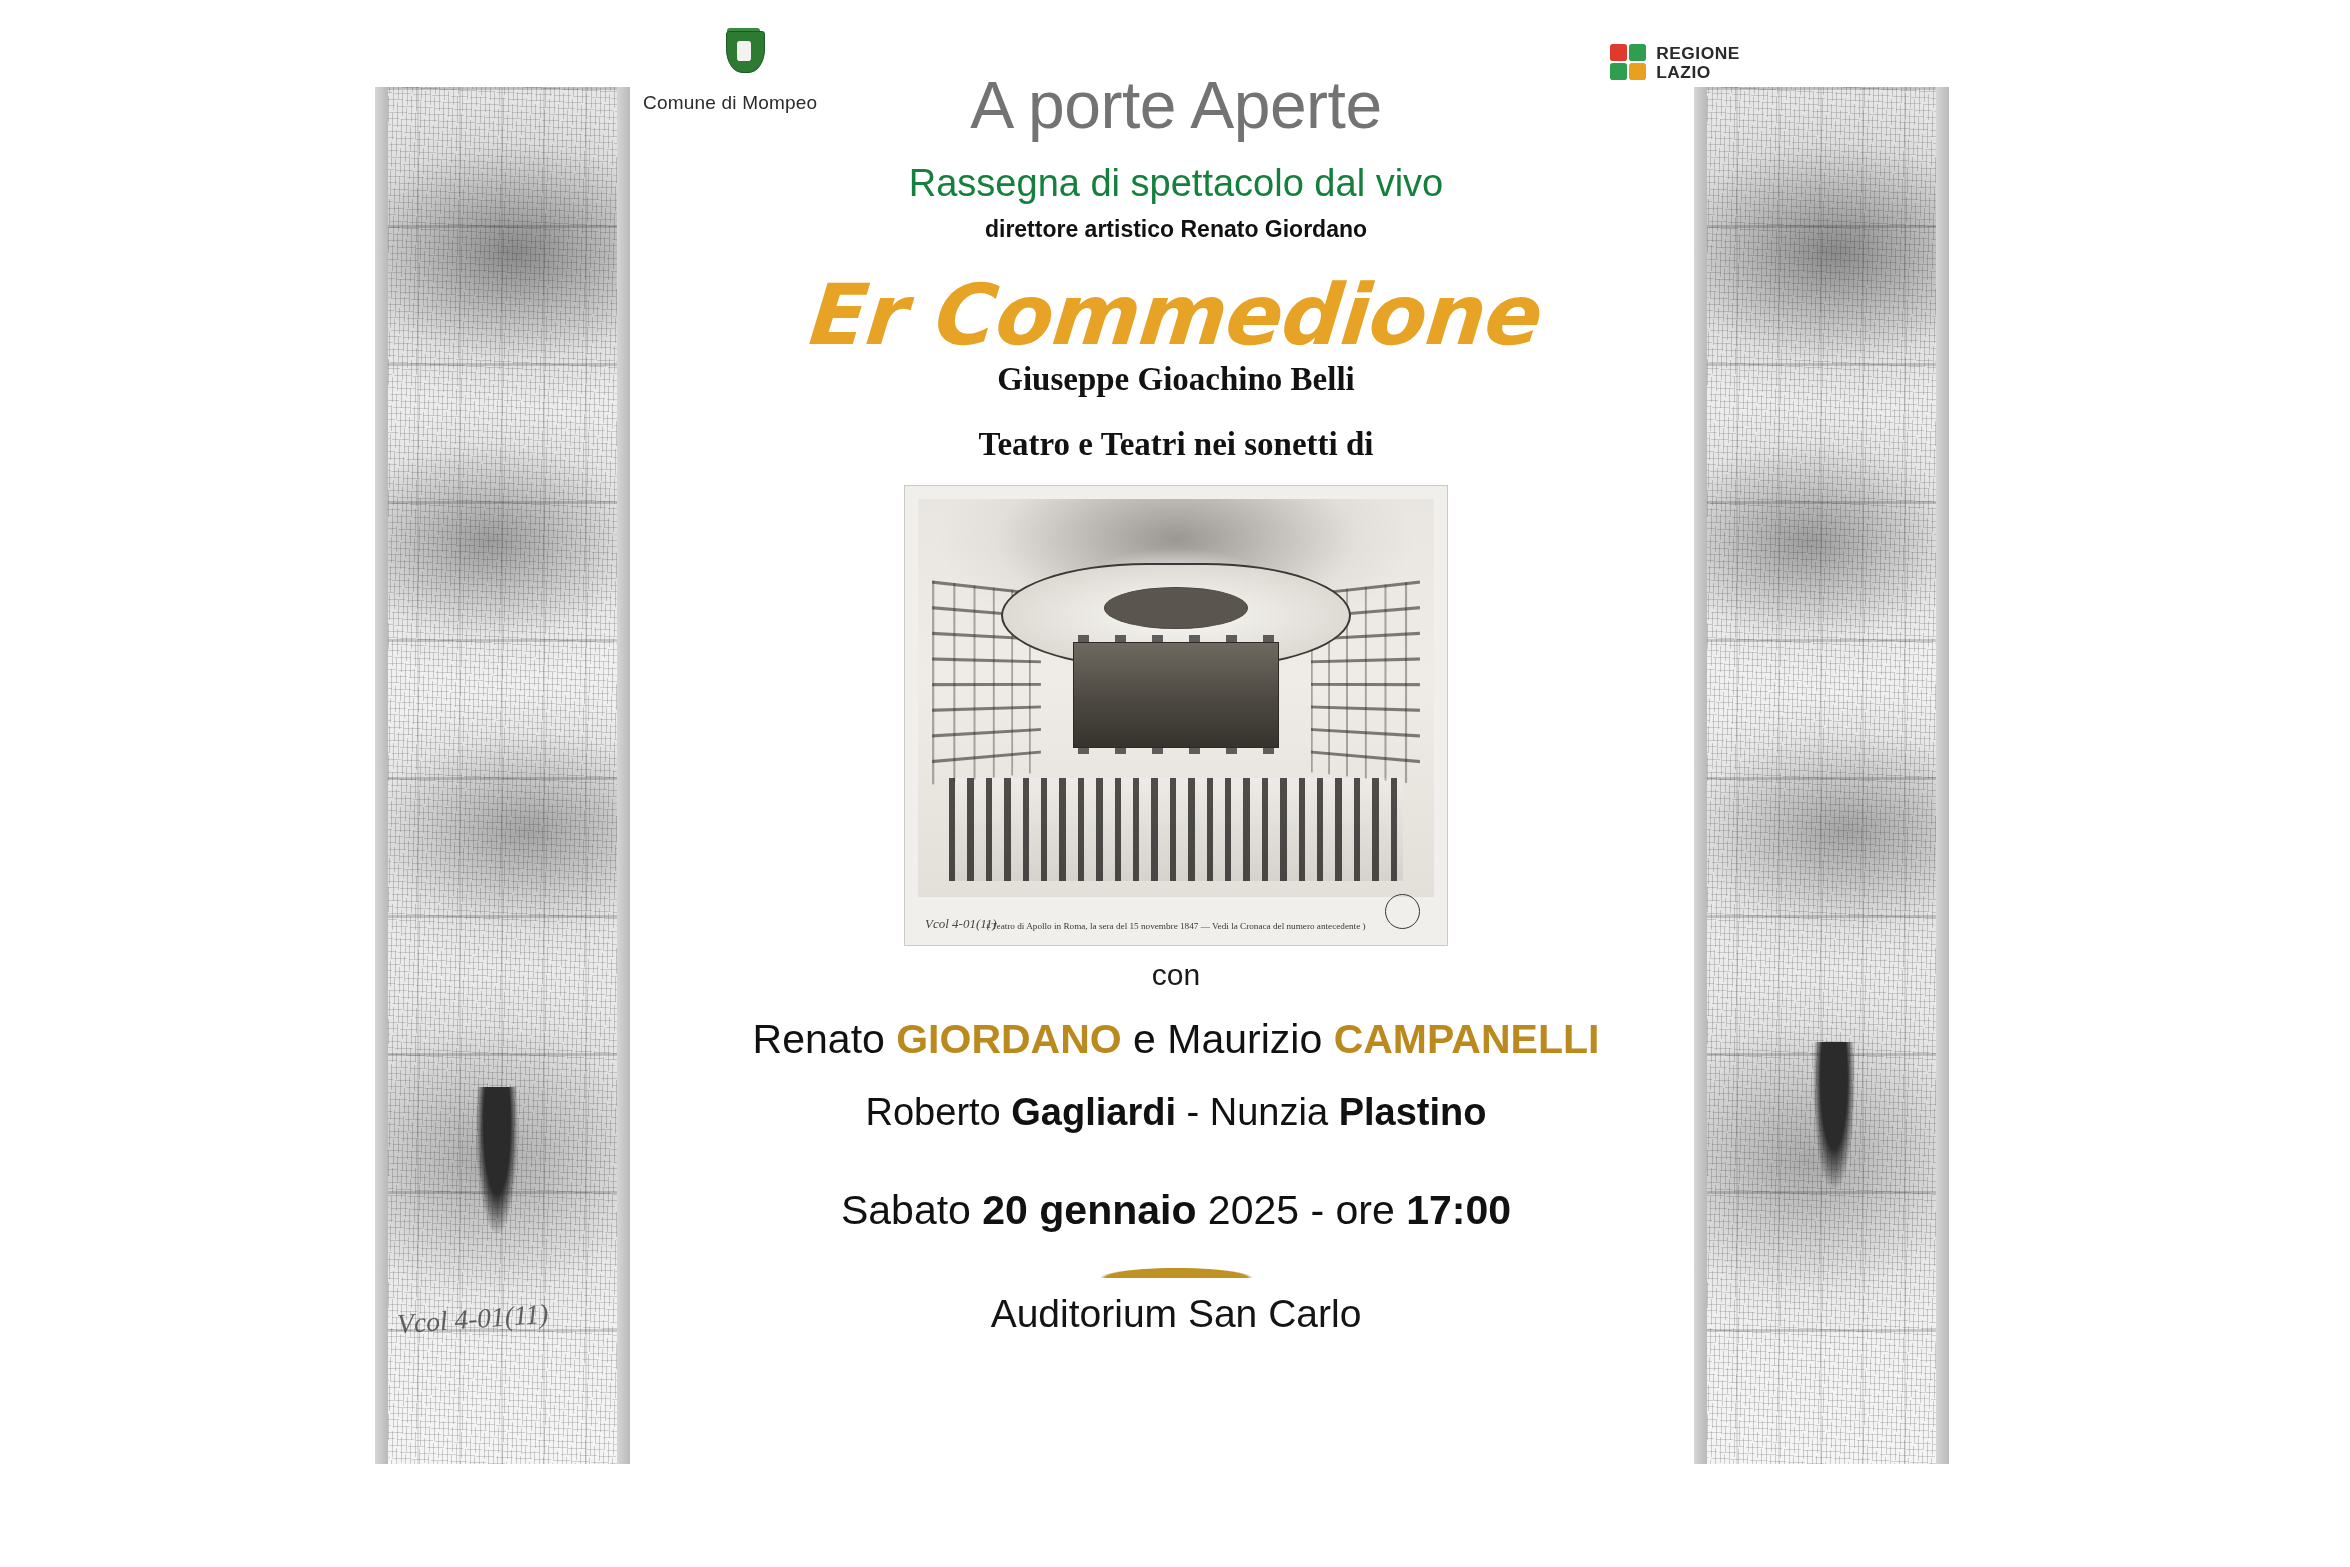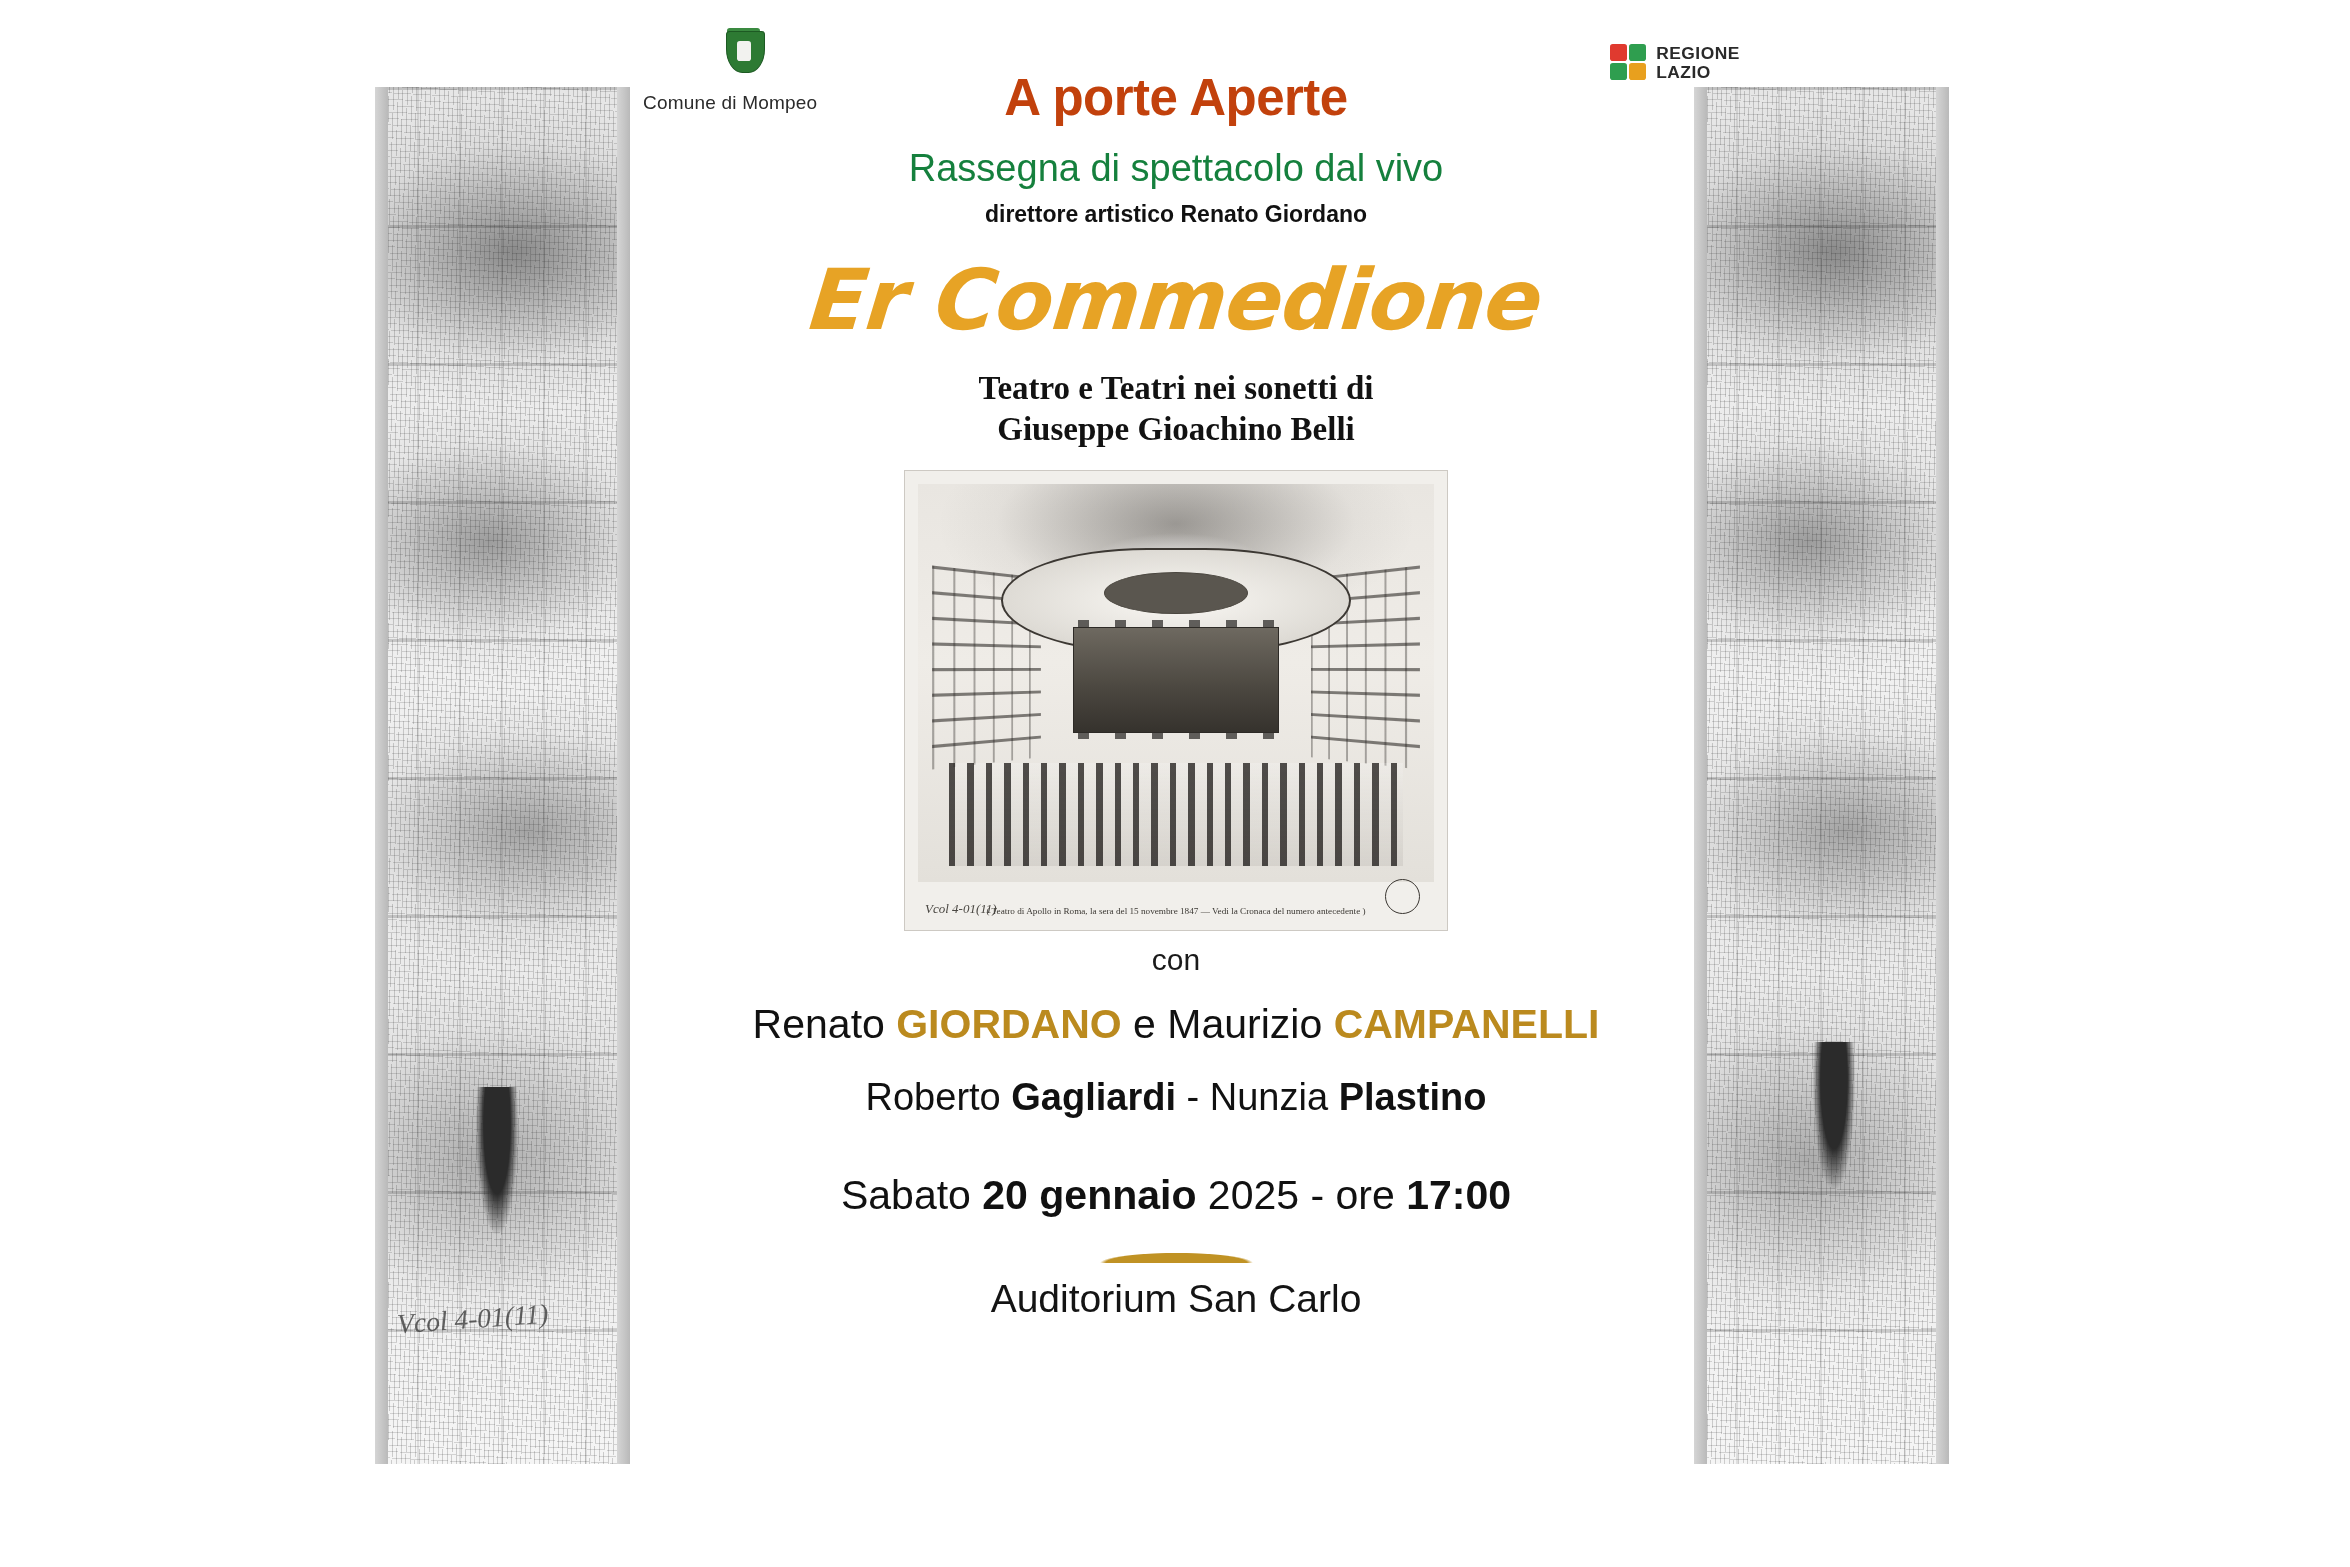--- a/index.html
+++ b/index.html
@@ -152,24 +152,24 @@
   
   .center {
     position: absolute;
     left: 634px;
     top: 0;
     width: 1084px;
     text-align: center;
   }
   .title-main {
     margin-top: 72px;
-    font-size: 51px;
-    font-weight: bold;
+    font-size: 66px;
+    font-weight: normal;
     letter-spacing: -0.5px;
-    color: #c2410c;
+    color: #737373;
     line-height: 1;
   }
   .subtitle-1 {
     margin-top: 24px;
     font-size: 38px;
     color: #15803d;
   }
   .subtitle-2 {
     margin-top: 11px;
     font-size: 23px;
@@ -388,22 +388,22 @@
 </div>
 
 <div class="center">
 
   <div class="title-main">A porte Aperte</div>
   <div class="subtitle-1">Rassegna di spettacolo dal vivo</div>
   <div class="subtitle-2">direttore artistico Renato Giordano</div>
 
   <div class="script-title">Er Commedione</div>
 
+  <div class="serif-line">Giuseppe Gioachino Belli</div>
   <div class="serif-line first">Teatro e Teatri nei sonetti di</div>
-  <div class="serif-line">Giuseppe Gioachino Belli</div>
 
   <div class="picture">
     <div class="pic-theatre">
       <div class="tiersL"></div>
       <div class="tiersR"></div>
       <div class="ceiling"></div>
       <div class="ceiling-inner"></div>
       <div class="columns"></div>
       <div class="stage"></div>
       <div class="crowd"></div>

